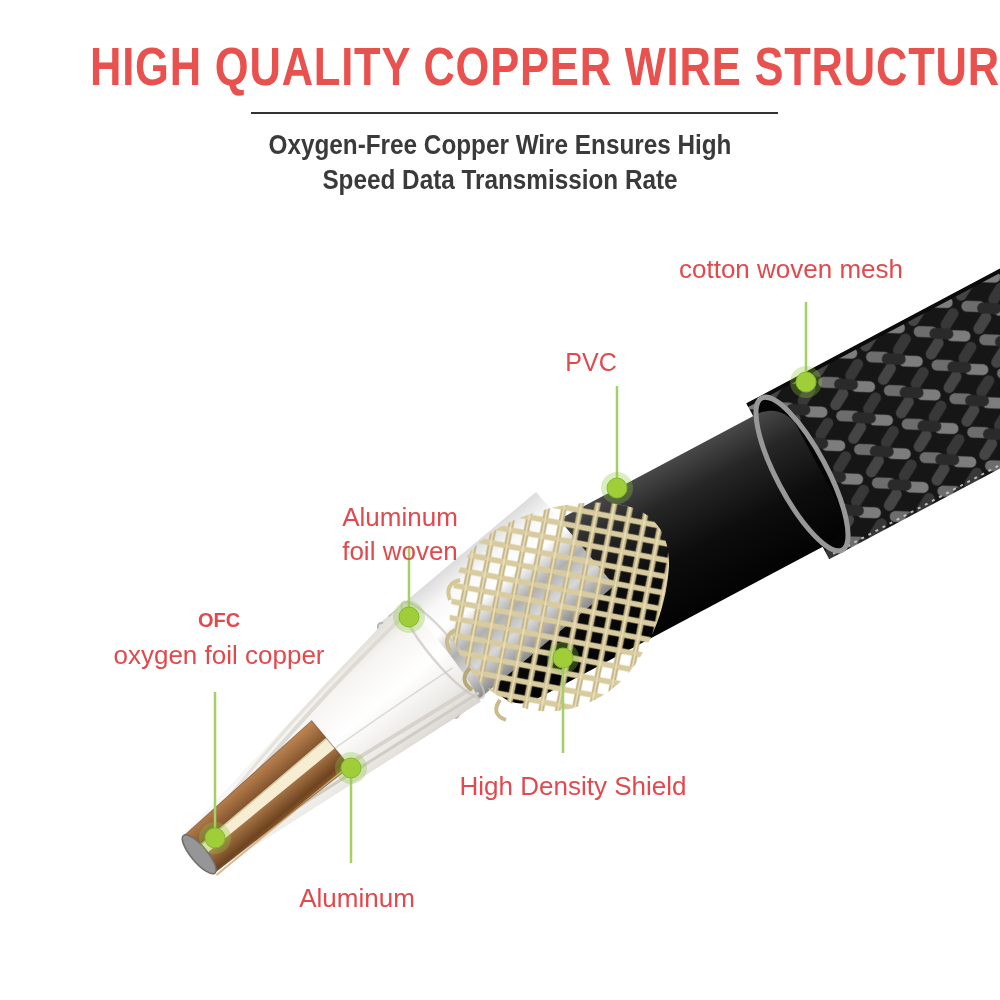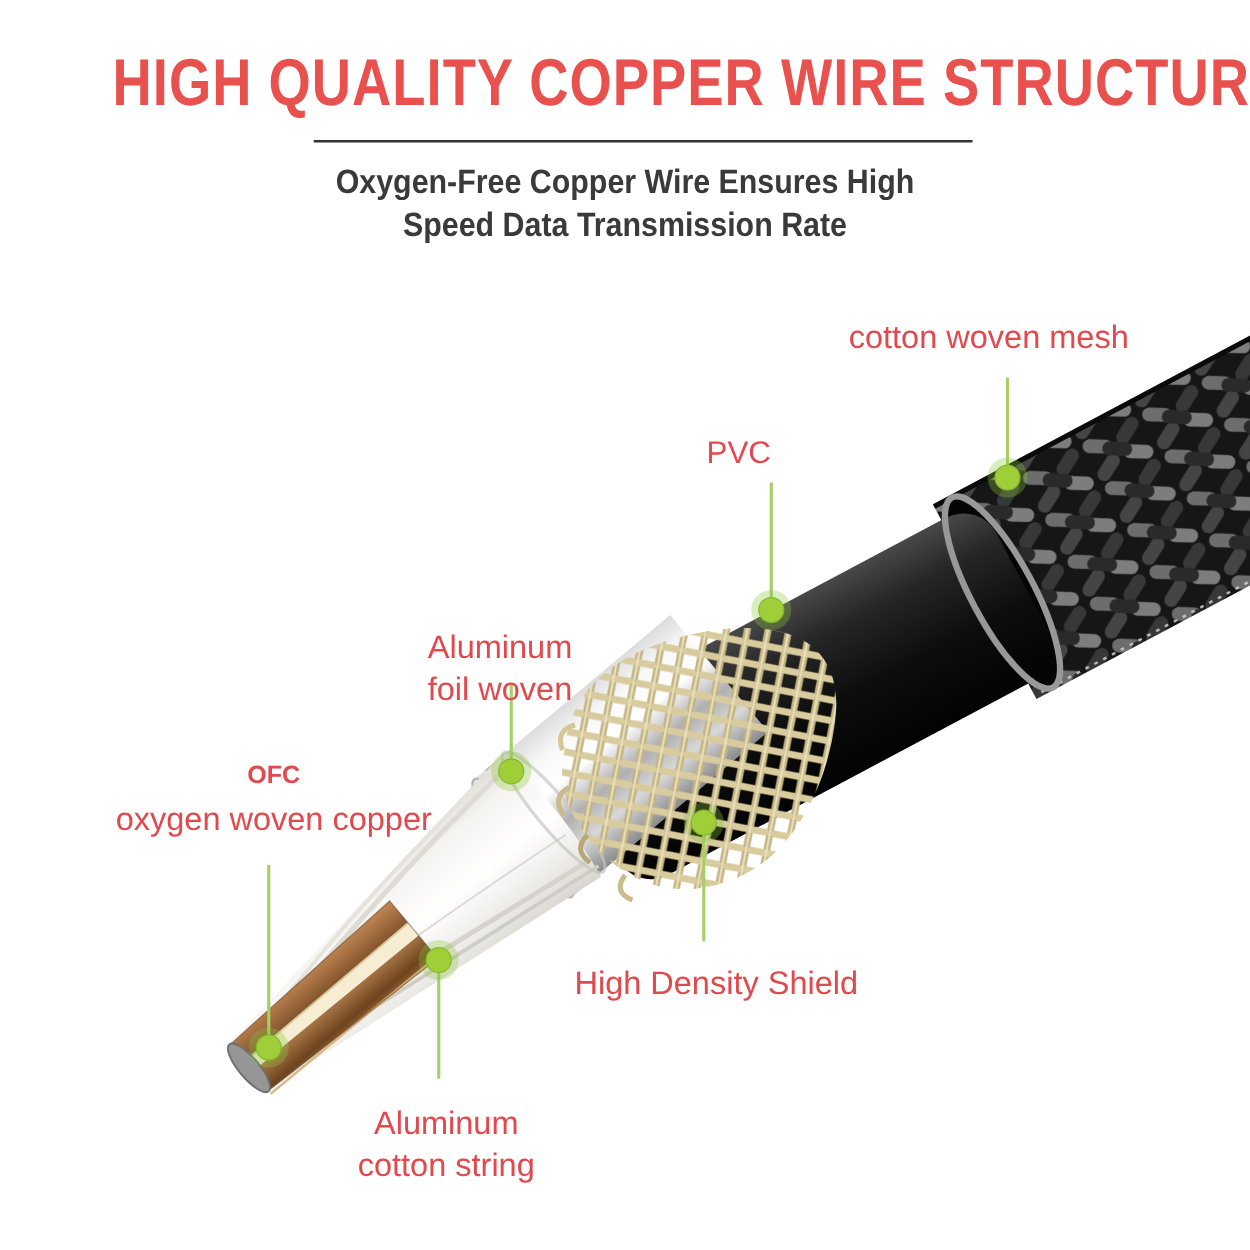--- a/index.html
+++ b/index.html
@@ -178,23 +178,22 @@
   </div>
   <div class="callout-label lbl-pvc">
     <span>PVC</span>
   </div>
   <div class="callout-label lbl-alum">
     <span>Aluminum</span>
     <span>foil woven</span>
   </div>
   <div class="callout-label lbl-ofc">
     <span class="big">OFC</span>
-    <span>oxygen woven copper</span>
+    <span>oxygen foil copper</span>
   </div>
   <div class="callout-label lbl-hds">
     <span>High Density Shield</span>
   </div>
   <div class="callout-label lbl-elastic">
     <span>Aluminum</span>
-    <span>cotton string</span>
   </div>
 
 </div>
 
 </body></html>

